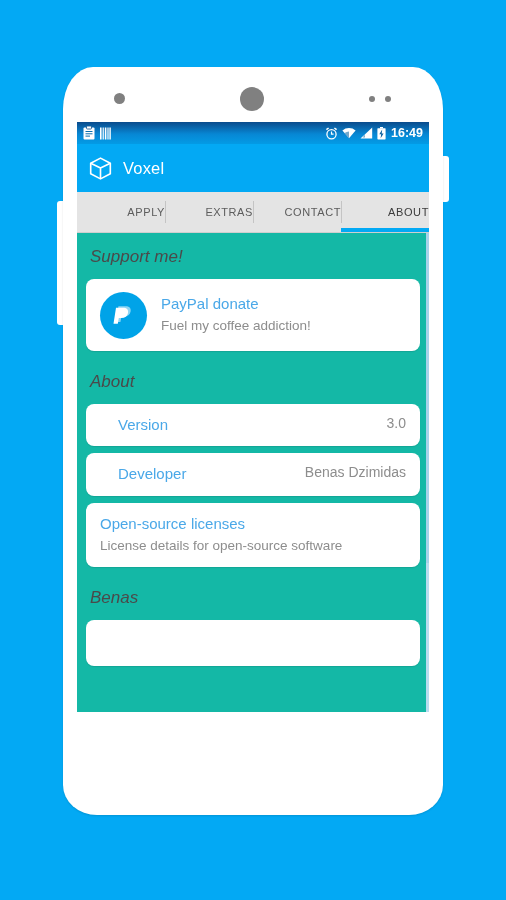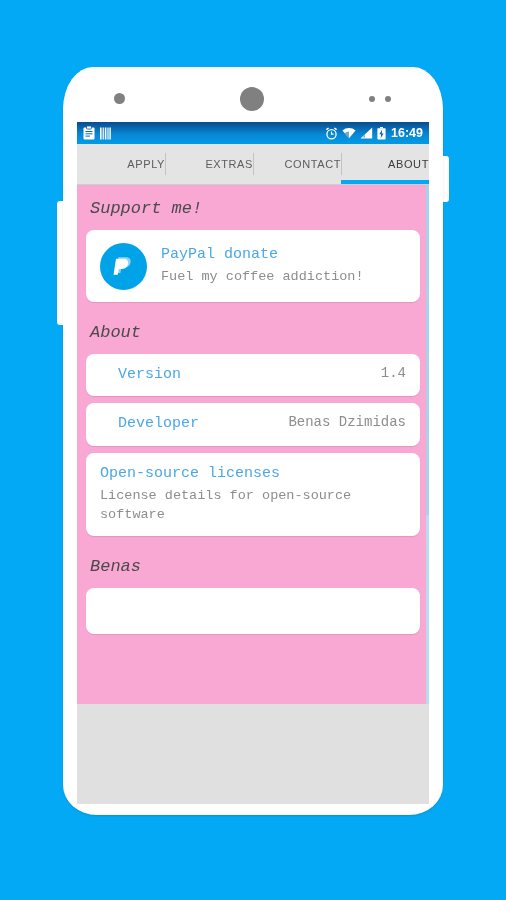--- a/index.html
+++ b/index.html
@@ -62,21 +62,21 @@
   #earpiece-speaker { left: 177px; top: 20px; width: 24px; height: 24px; border-radius: 50%; }
   #sensor-dot-1 { left: 306px; top: 29px; width: 6px; height: 6px; }
   #sensor-dot-2 { left: 322px; top: 29px; width: 6px; height: 6px; }
 
   
   #screen {
     position: absolute;
     left: 14px;
     top: 55px;
     width: 352px;
-    height: 682px;
+    height: 590px;
     background: #e0e0e0;
     overflow: hidden;
   }
 
   
   #status-bar {
     position: relative;
     height: 22px;
     background: linear-gradient(to bottom, #0a4b8c 0%, #0787d4 55%, #039be5 100%);
     display: flex;
@@ -150,23 +150,22 @@
     left: 0; right: 0; bottom: 0;
     height: 4px;
     background: transparent;
   }
   .tab.active .tab-underline { background: #03a9f4; }
 
   
   #content {
     position: relative;
     height: 519px;
-    background: #f9a8d4;
+    background: #14b8a6;
     overflow: hidden;
-    font-family: Liberation Mono, monospace;
   }
   .section-header {
     font-size: 17px;
     font-style: italic;
     color: #4a4a4a;
     padding: 14px 0 12px 13px;
   }
   .card {
     background: #ffffff;
     margin: 0 9px 7px 9px;
@@ -293,20 +292,29 @@
           <svg class="icon-svg" width="9" height="13" viewBox="0 0 9 13">
             <rect x="3" y="0" width="3" height="1.4" fill="#fff"></rect>
             <rect x="0.4" y="1.2" width="8.2" height="11.2" rx="0.6" fill="#fff"></rect>
             <path d="M5.2 2.6 L2.3 7.2 L4.2 7.2 L3.6 11.2 L6.6 6.4 L4.7 6.4 Z" fill="#0a5f9e"></path>
           </svg>
         </span>
         <span id="status-clock">16:49</span>
       </div>
     </div>
 
+    <div id="action-bar">
+      <span>
+        <svg class="icon-svg" width="25" height="25" viewBox="0 0 26 26">
+          <path d="M13 2.2 L23.2 7.6 L23.2 18.4 L13 23.8 L2.8 18.4 L2.8 7.6 Z" fill="none" stroke="#ffffff" stroke-width="1.7" stroke-linejoin="round"></path>
+          <path d="M2.8 7.6 L13 12.4 L23.2 7.6 M13 12.4 L13 23.8" fill="none" stroke="#ffffff" stroke-width="1.7" stroke-linejoin="round"></path>
+        </svg>
+      </span>
+      <span id="app-title">Voxel</span>
+    </div>
 
     <div id="tab-bar">
       <div class="tab">
         <span>APPLY</span>
         <div class="tab-underline"></div>
       </div>
       <div class="tab">
         <span>EXTRAS</span>
         <div class="tab-underline"></div>
       </div>
@@ -334,21 +342,21 @@
         <div class="card-texts">
           <div class="card-title">PayPal donate</div>
           <div class="card-sub">Fuel my coffee addiction!</div>
         </div>
       </div>
 
       <div class="section-header">About</div>
 
       <div class="card row">
         <div class="card-title">Version</div>
-        <div class="card-value">1.4</div>
+        <div class="card-value">3.0</div>
       </div>
 
       <div class="card row">
         <div class="card-title">Developer</div>
         <div class="card-value">Benas Dzimidas</div>
       </div>
 
       <div class="card">
         <div class="card-title">Open-source licenses</div>
         <div class="card-sub">License details for open-source software</div>

